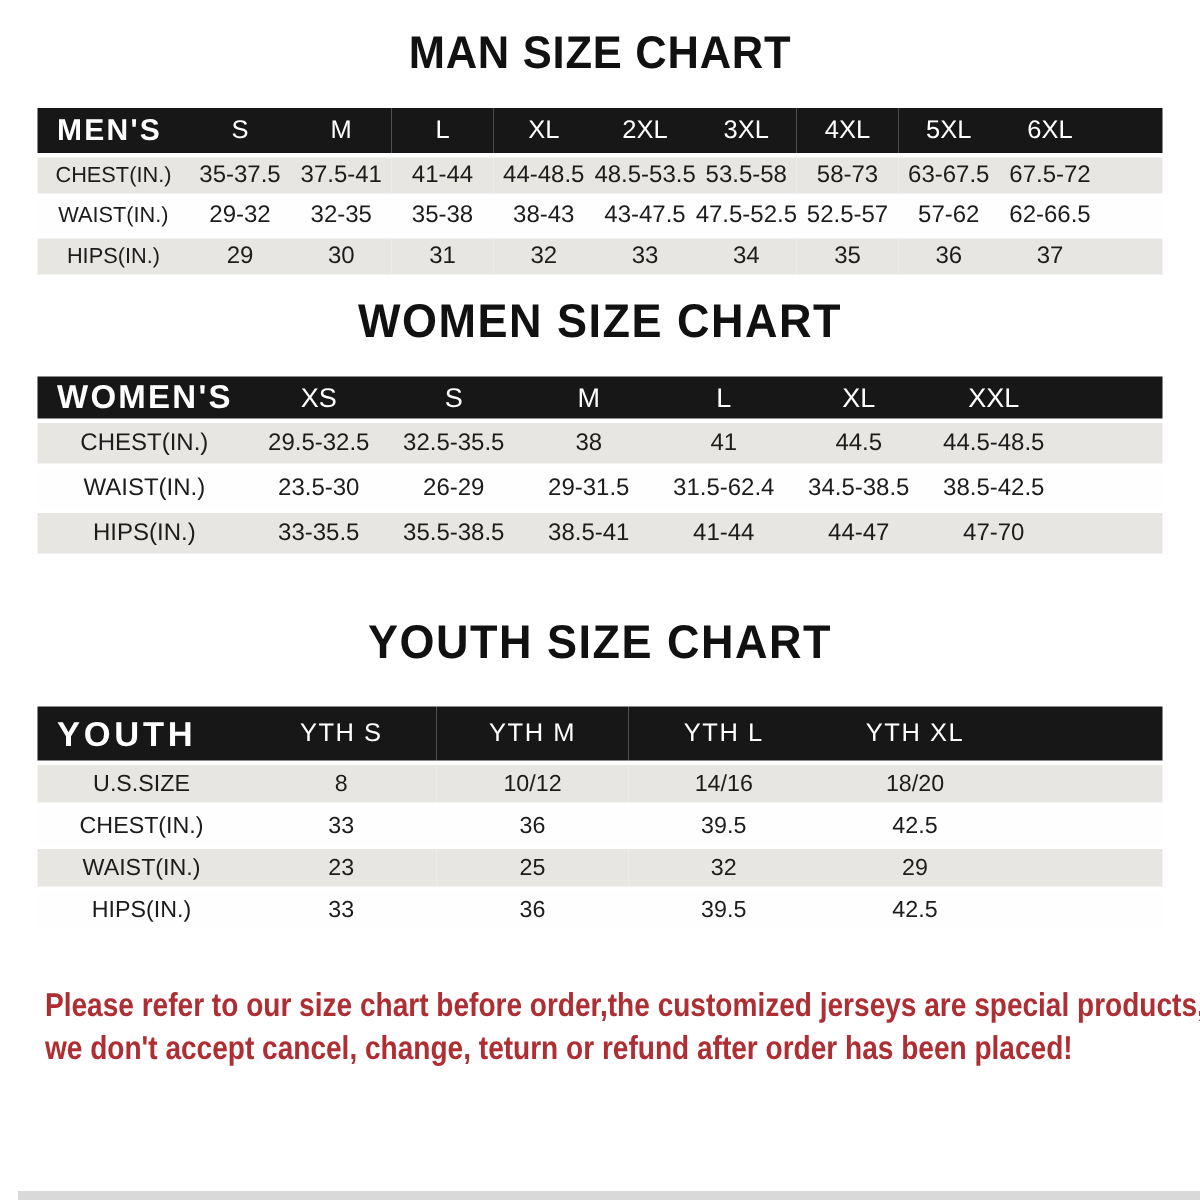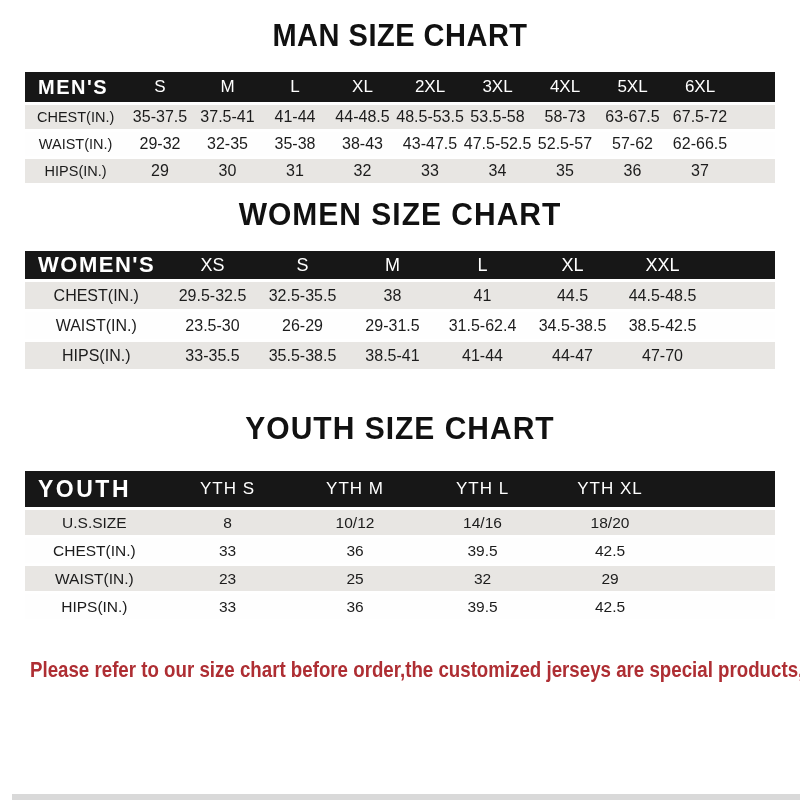--- a/index.html
+++ b/index.html
@@ -287,17 +287,20 @@
             <td></td>
           </tr>
         </tbody>
       </table>
   </section>
 
   <footer class="notice">
     <div class="notice-line">
       <span class="cond">Please refer to our size chart before order,the customized jerseys are special products,</span>
     </div>
+    <div class="notice-line">
+      <span class="cond">we don't accept cancel, change, teturn or refund after order has been placed!</span>
+    </div>
   </footer>
 
   <div class="bottom-strip"></div>
 
 </div>
 
 </body></html>

